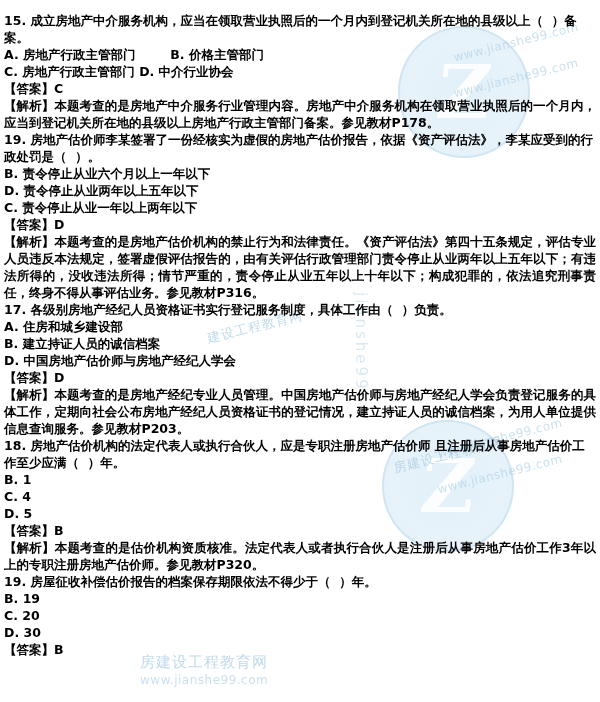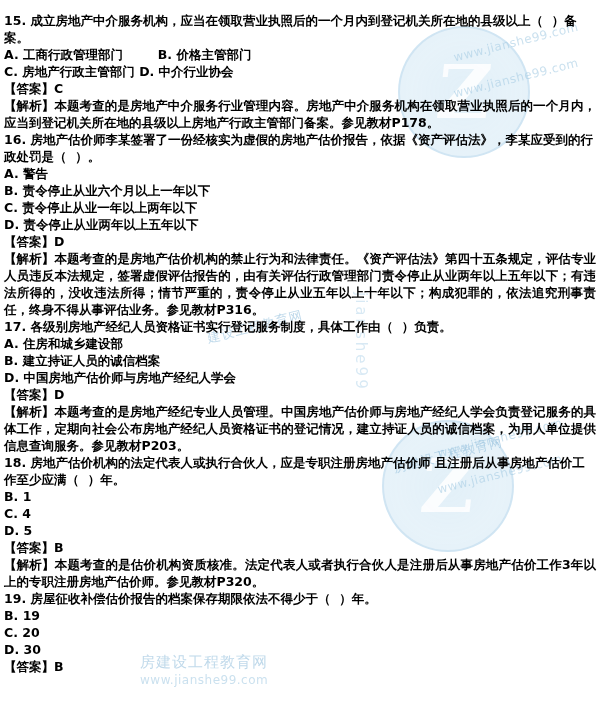--- a/index.html
+++ b/index.html
@@ -96,32 +96,31 @@
 <div class="wm wm-url wm-diag" style="left:436px;top:466px;">www.jianshe99.com</div>
 <div class="wm wm-text wm-diag" style="left:392px;top:446px;">房建设工程教育网</div>
 
 <div class="wm wm-text" style="left:140px;top:654px;"><span class="big">房建设工程教育网</span></div>
 <div class="wm wm-url" style="left:140px;top:672px;">www.jianshe99.com</div>
 
 <div class="page">
 
   <div class="blk">
     <div class="line">15. 成立房地产中介服务机构，应当在领取营业执照后的一个月内到登记机关所在地的县级以上（  ）备案。</div>
-    <div class="opt">A. 工商行政管理部门        B. 价格主管部门</div>
+    <div class="opt">A. 房地产行政主管部门        B. 价格主管部门</div>
     <div class="opt">C. 房地产行政主管部门 D. 中介行业协会</div>
     <div class="ans"><span>【答案】</span><span>C</span></div>
     <div class="exp"><span>【解析】</span><span>本题考查的是房地产中介服务行业管理内容。房地产中介服务机构在领取营业执照后的一个月内，应当到登记机关所在地的县级以上房地产行政主管部门备案。参见教材P178。</span></div>
   </div>
 
   <div class="blk">
-    <div class="line">16. 房地产估价师李某签署了一份经核实为虚假的房地产估价报告，依据《资产评估法》，李某应受到的行政处罚是（  ）。</div>
-    <div class="opt">A. 警告</div>
+    <div class="line">19. 房地产估价师李某签署了一份经核实为虚假的房地产估价报告，依据《资产评估法》，李某应受到的行政处罚是（  ）。</div>
     <div class="opt">B. 责令停止从业六个月以上一年以下</div>
+    <div class="opt">D. 责令停止从业两年以上五年以下</div>
     <div class="opt">C. 责令停止从业一年以上两年以下</div>
-    <div class="opt">D. 责令停止从业两年以上五年以下</div>
     <div class="ans"><span>【答案】</span><span>D</span></div>
     <div class="exp"><span>【解析】</span><span>本题考查的是房地产估价机构的禁止行为和法律责任。《资产评估法》第四十五条规定，评估专业人员违反本法规定，签署虚假评估报告的，由有关评估行政管理部门责令停止从业两年以上五年以下；有违法所得的，没收违法所得；情节严重的，责令停止从业五年以上十年以下；构成犯罪的，依法追究刑事责任，终身不得从事评估业务。参见教材P316。</span></div>
   </div>
 
   <div class="blk">
     <div class="line">17. 各级别房地产经纪人员资格证书实行登记服务制度，具体工作由（  ）负责。</div>
     <div class="opt">A. 住房和城乡建设部</div>
     <div class="opt">B. 建立持证人员的诚信档案</div>
     <div class="opt">D. 中国房地产估价师与房地产经纪人学会</div>
     <div class="ans"><span>【答案】</span><span>D</span></div>

